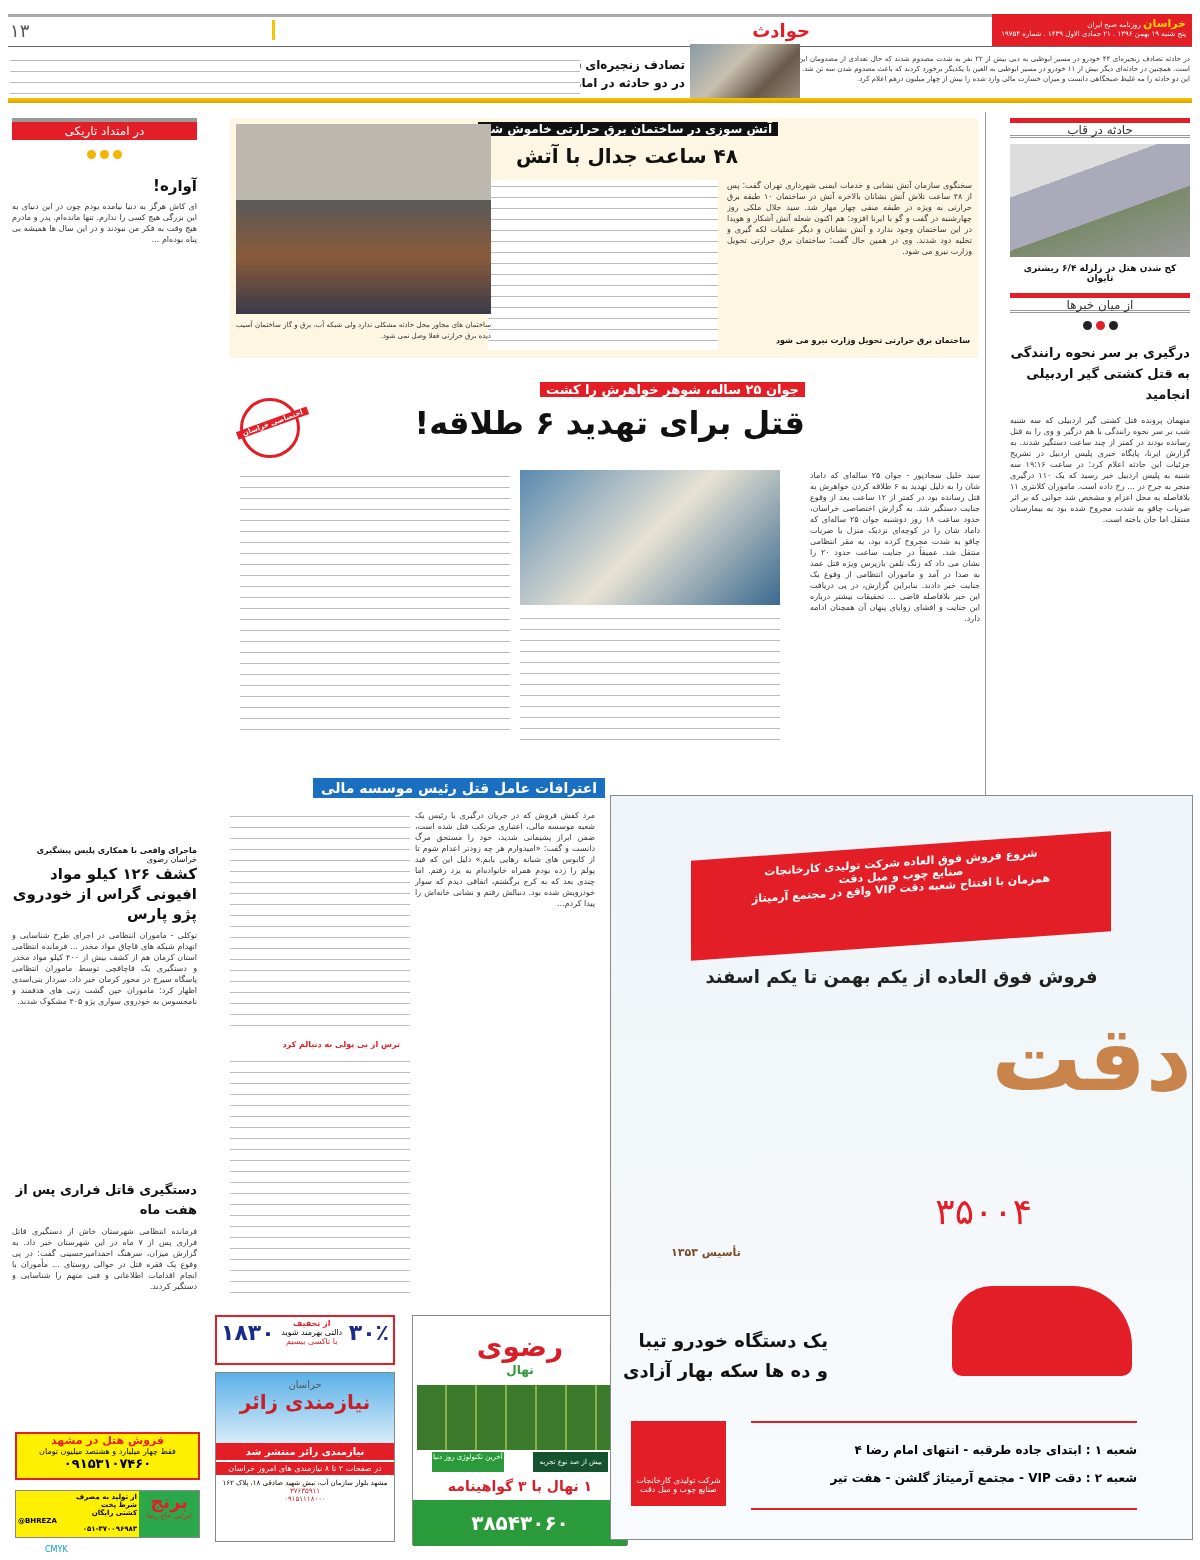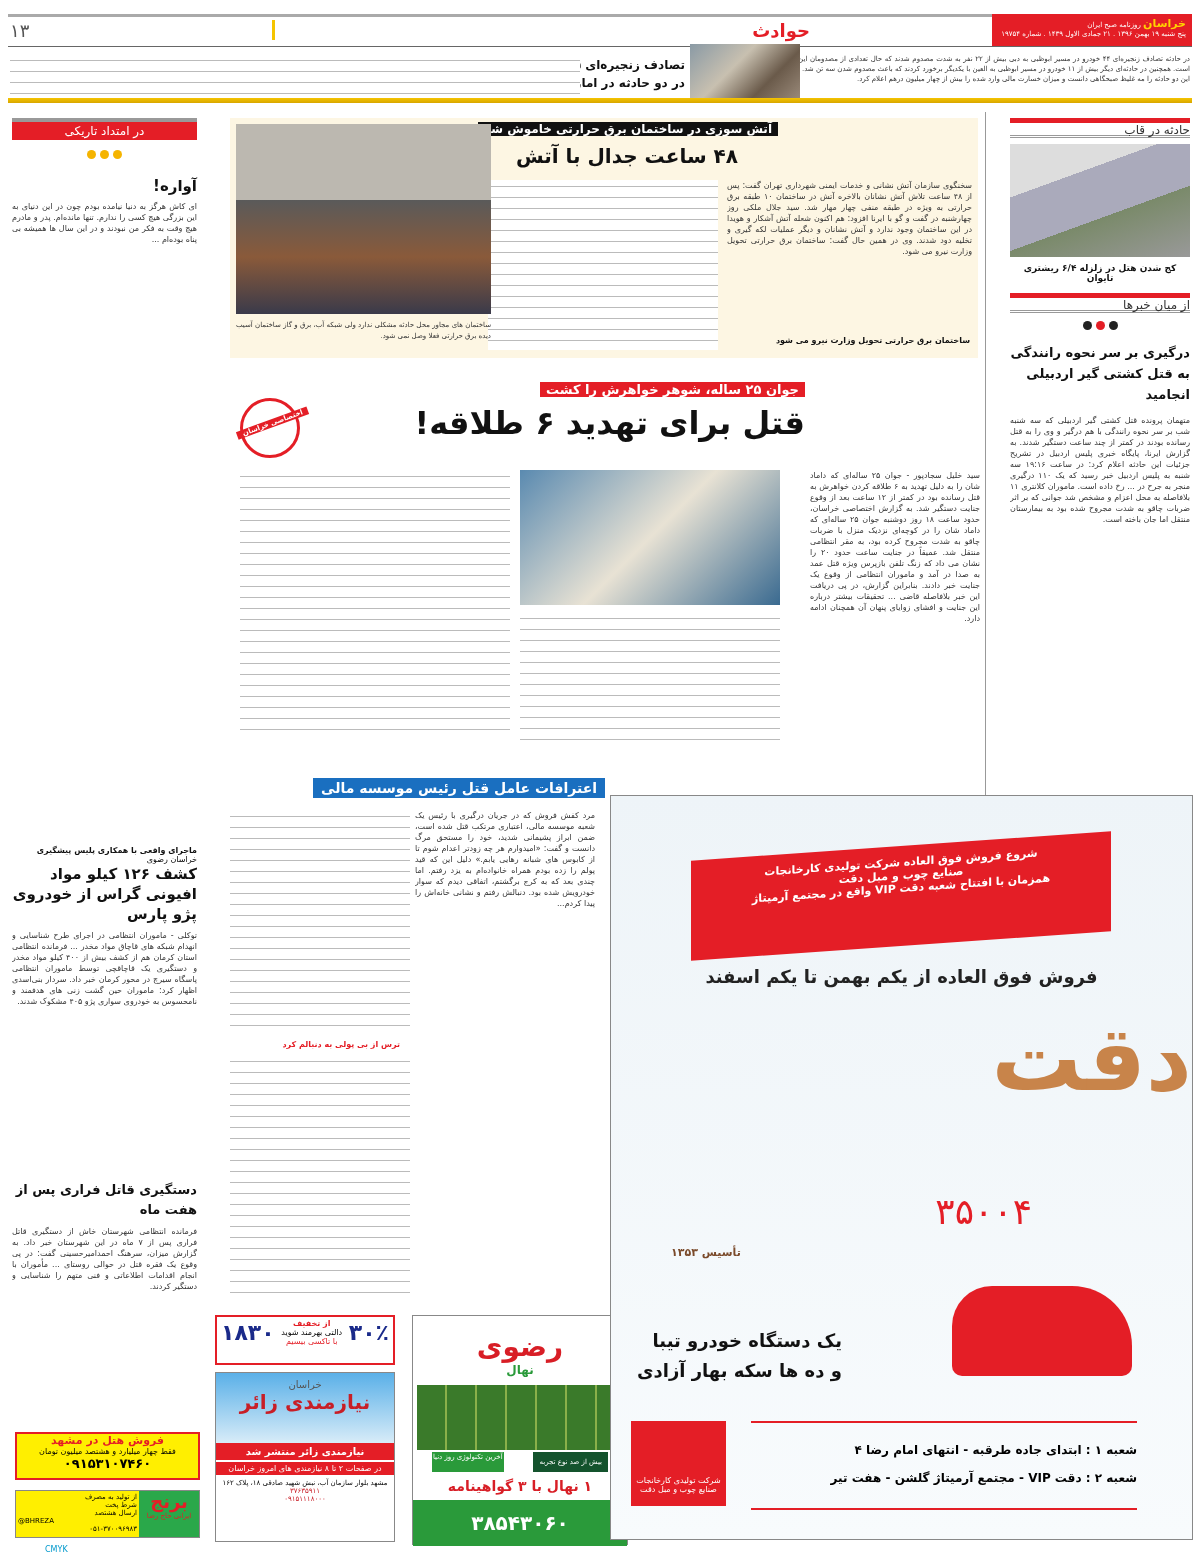--- a/index.html
+++ b/index.html
@@ -8,21 +8,21 @@
 .txt{font-size:8px;line-height:11px;color:#333;text-align:justify}
 .lines{background:repeating-linear-gradient(#fff 0 6px,#bbb 6px 7px,#fff 7px 11px)}
 .topline{left:8px;right:8px;top:14px;height:3px;background:#aaa}
 .masthead{right:8px;top:14px;width:200px;height:32px;background:#e41e26;color:#fff;padding:3px 6px;font-size:7px}
 .masthead .logo{font-size:11px;font-weight:bold;color:#ffd200}
 .section-title{right:390px;top:20px;font-size:18px;color:#e41e26;font-weight:bold}
 .bar-y{left:272px;top:20px;width:3px;height:20px;background:#f5c400}
 .pagenum{left:10px;top:20px;font-size:18px;color:#555}
 .hdrline{left:8px;right:8px;top:46px;height:1px;background:#666}
 .yellow-bar{left:8px;right:8px;top:98px;height:5px;background:linear-gradient(#f5c400,#d8a600)}
-.box-title{height:20px;border-top:5px solid #e41e26;border-bottom:3px double #999;text-align:right;font-size:12px;color:#333}
+.box-title{height:20px;border-top:5px solid #e41e26;border-bottom:3px double #999;text-align:center;font-size:12px;color:#333}
 .h-bold{font-weight:bold;color:#111}
 .imgph{background:linear-gradient(135deg,#8a9aa5,#c8c0b0 40%,#6a5a4a 70%,#9a8a7a)}
 .redlabel{background:#e41e26;color:#fff;font-weight:bold;padding:0 6px}
 .blacklabel{background:#111;color:#fff;font-weight:bold;padding:0 6px}
 .bluelabel{background:#1a6fc0;color:#fff;font-weight:bold;padding:0 6px}
 .dots{display:flex;gap:4px;justify-content:center}
 .dot{width:9px;height:9px;border-radius:50%}
 .vline{width:1px;background:#999}
 .ad{border:1px solid #888}
 </style>
@@ -110,24 +110,24 @@
 <div class="abs ad" style="left:15px;top:1432px;width:185px;height:48px;background:#ffef00;border:2px solid #e41e26;text-align:center">
   <div style="color:#e41e26;font-weight:bold;font-size:11px">فروش هتل در مشهد</div>
   <div style="font-size:8px">فقط چهار میلیارد و هشتصد میلیون تومان</div>
   <div style="font-size:13px;font-weight:bold">۰۹۱۵۳۱۰۷۴۶۰</div>
 </div>
 <div class="abs ad" style="left:15px;top:1490px;width:185px;height:48px;display:flex">
   <div style="width:60px;background:#2aa84a;color:#e41e26;text-align:center">
     <div style="font-size:18px;font-weight:bold">برنج</div>
     <div style="font-size:7px">ایرانی حاج رضا</div>
   </div>
-  <div style="flex:1;background:#ffef00;font-size:7px;padding:2px;font-weight:normal">
+  <div style="flex:1;background:#ffef00;font-size:7px;padding:2px;font-weight:bold">
     <div>از تولید به مصرف</div>
     <div>شرط پخت</div>
-    <div>ارسال هشتصد</div>
+    <div>کشتی رایگان</div>
     <div dir="ltr">@BHREZA</div>
     <div>۰۵۱-۳۷۰۰۹۶۹۸۳</div>
   </div>
 </div>
 <div class="abs" style="left:45px;top:1545px;font-size:8px;color:#0099cc" dir="ltr">CMYK</div>
 
 <div class="abs" style="left:215px;top:1315px;width:180px;height:50px;border:2px solid #e41e26;text-align:center">
   <div style="display:flex;justify-content:space-between;align-items:center;padding:2px 4px">
     <div style="color:#1a2a8a;font-size:22px;font-weight:bold">۳۰٪</div>
     <div style="font-size:8px">
@@ -164,21 +164,21 @@
 <div class="abs ad" style="left:610px;top:795px;width:583px;height:745px;background:linear-gradient(#eef4f8,#f8fbfd)">
   <div style="position:absolute;left:80px;top:50px;width:420px;height:100px;background:#e41e26;color:#fff;text-align:center;font-size:11px;font-weight:bold;padding-top:10px;transform:skewY(-4deg)">
     <div>شروع فروش فوق العاده شرکت تولیدی کارخانجات</div>
     <div>صنایع چوب و مبل دقت</div>
     <div>همزمان با افتتاح شعبه دقت VIP واقع در مجتمع آرمیتاژ</div>
   </div>
   <div style="position:absolute;left:0;right:0;top:170px;text-align:center;font-size:18px;font-weight:bold;color:#222">فروش فوق العاده از یکم بهمن تا یکم اسفند</div>
   <div style="position:absolute;left:0;right:0;top:210px;text-align:right;font-size:90px;font-weight:bold;color:#c8844a">دقت</div>
   <div style="position:absolute;right:160px;top:395px;font-size:36px;font-weight:normal;color:#e41e26">۳۵۰۰۴</div>
   <div style="position:absolute;left:60px;top:450px;font-size:11px;font-weight:bold;color:#7a4a2a">تأسیس ۱۳۵۳</div>
-  <div style="position:absolute;left:26px;top:530px;font-size:18px;font-weight:bold;color:#111;line-height:30px">
+  <div style="position:absolute;left:12px;top:530px;font-size:18px;font-weight:bold;color:#111;line-height:30px">
     <div>یک دستگاه خودرو تیبا</div>
     <div>و ده ها سکه بهار آزادی</div>
   </div>
   <div style="position:absolute;right:60px;top:490px;width:180px;height:90px;background:#e41e26;border-radius:40px 60px 10px 10px"></div>
   <div style="position:absolute;left:140px;right:55px;top:625px;height:2px;background:#e41e26"></div>
   <div style="position:absolute;right:55px;top:640px;font-size:12px;font-weight:bold;line-height:28px">
     <div>شعبه ۱ : ابتدای جاده طرقبه - انتهای امام رضا ۴</div>
     <div>شعبه ۲ : دقت VIP - مجتمع آرمیتاژ گلشن - هفت تیر</div>
   </div>
   <div style="position:absolute;left:140px;right:55px;top:712px;height:2px;background:#e41e26"></div>

